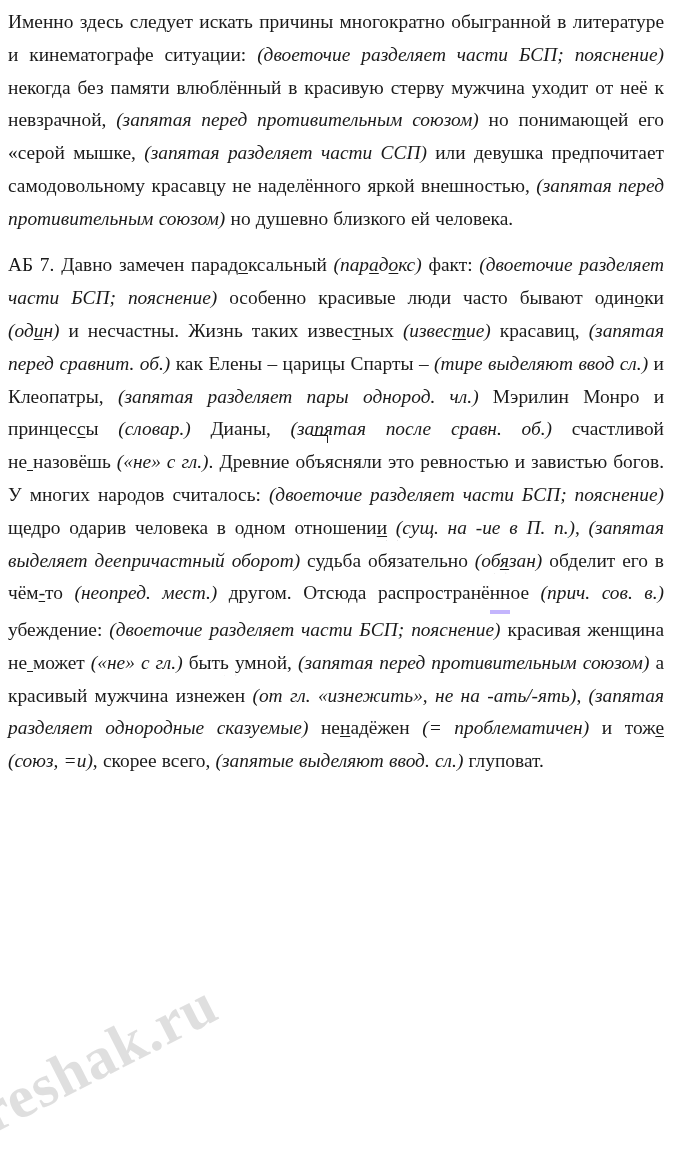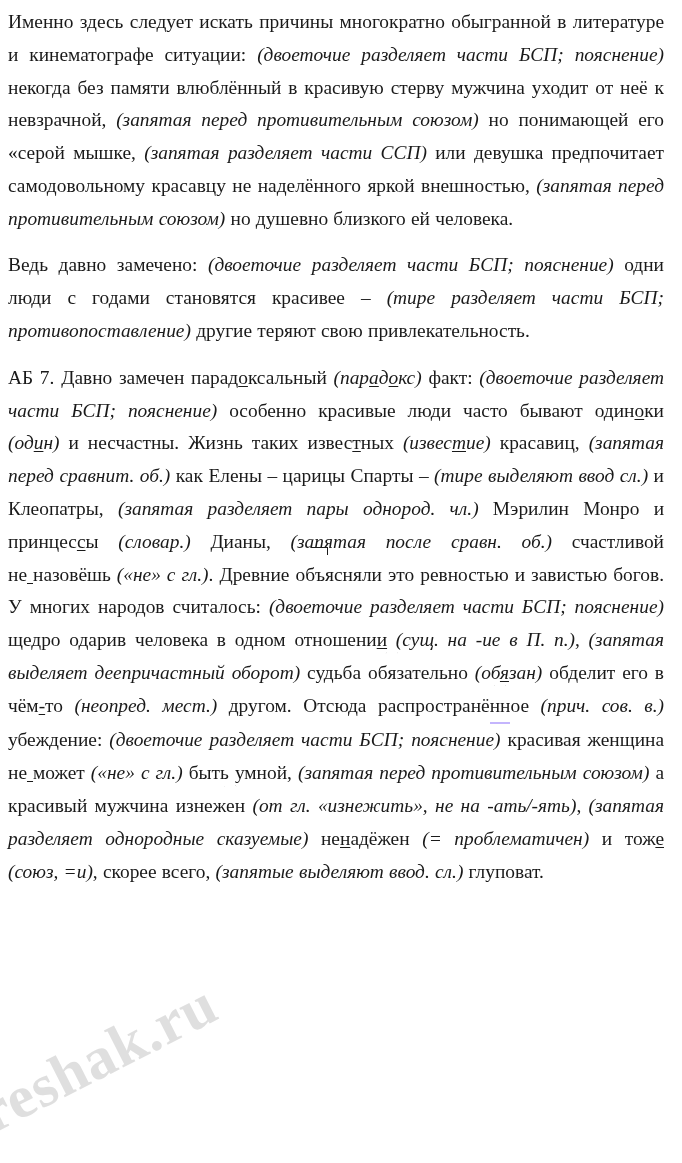--- a/index.html
+++ b/index.html
@@ -34,21 +34,21 @@
     margin-bottom: 0;
   }
   .it {
     font-style: italic;
   }
   .u {
     text-decoration: underline;
     text-underline-offset: 2px;
   }
   .uu {
-    border-bottom: 2px solid #c4b5fd;
+    border-bottom: 4px solid #c4b5fd;
     padding-bottom: 0px;
   }
   
   .caret {
     position: relative;
     display: inline-block;
   }
   .caret::before {
     content: "";
     position: absolute;
@@ -97,19 +97,18 @@
     z-index: 5;
   }
 </style>
 </head>
 <body>
 
 <div class="page">
 
   <p class="para">Именно здесь следует искать причины многократно обыгранной в литературе и кинематографе ситуации: <span class="it">(двоеточие разделяет части БСП; пояснение)</span> некогда без памяти влюблённый в красивую стерву мужчина уходит от неё к невзрачной, <span class="it">(запятая перед противительным союзом)</span> но понимающей его «серой мышке, <span class="it">(запятая разделяет части ССП)</span> или девушка предпочитает самодовольному красавцу не наделённого яркой внешностью, <span class="it">(запятая перед противительным союзом)</span> но душевно близкого ей человека.</p>
 
-  <p class="para">Ведь давно замечено: <span class="it">(двоеточие разделяет части БСП; пояснение)</span> одни люди с годами становятся красивее – <span class="it">(тире разделяет части БСП; противопоставление)</span> другие теряют свою привлекательность.</p>
 
   <p class="para"><span>АБ 7.</span> Давно замечен парад<span class="u">о</span>ксальный <span class="it">(пар<span class="u">а</span>д<span class="u">о</span>кс)</span> факт: <span class="it">(двоеточие разделяет части БСП; пояснение)</span> особенно красивые люди часто бывают один<span class="u">о</span>ки <span class="it">(од<span class="u">и</span>н)</span> и несчастны. Жизнь таких извес<span class="u">т</span>ных <span class="it">(извес<span class="u">т</span>ие)</span> красавиц, <span class="it">(запятая перед сравнит. об.)</span> как Елены – царицы Спарты – <span class="it">(тире выделяют ввод сл.)</span> и Клеопатры, <span class="it">(запятая разделяет пары однород. чл.)</span> Мэрилин Монро и принцес<span class="u">с</span>ы <span class="it">(словар.)</span> Дианы, <span class="it">(запятая после сравн. об.)</span> счастливой не<span class="u">&nbsp;</span>назовёшь <span class="it">(«не» с гл.)</span>. Древние об<span class="bracket">ъ</span>ясняли это ревностью и завистью богов. У многих народов считалось: <span class="it">(двоеточие разделяет части БСП; пояснение)</span> щедро одарив человека в одном отношени<span class="u">и</span> <span class="it">(сущ. на -ие в П. п.)</span>, <span class="it">(запятая выделяет деепричастный оборот)</span> судьба об<span class="caret">я</span>зательно <span class="it">(об<span class="u">я</span>зан)</span> обделит его в чём<span class="u">-</span>то <span class="it">(неопред. мест.)</span> другом. Отсюда распространё<span class="caret uu">нн</span>ое <span class="it">(прич. сов. в.)</span> убеждение: <span class="it">(двоеточие разделяет части БСП; пояснение)</span> красивая женщина не<span class="u">&nbsp;</span>может <span class="it">(«не» с гл.)</span> быть умной, <span class="it">(запятая перед противительным союзом)</span> а красивый мужчина изнеж<span class="caret">е</span>н <span class="it">(от гл. «изнежить», не на -ать/-ять)</span>, <span class="it">(запятая разделяет однородные сказуемые)</span> не<span class="u">н</span>адёжен <span class="it">(= проблематичен)</span> и тож<span class="u">е</span> <span class="it">(союз, =и)</span>, скорее всего, <span class="it">(запятые выделяют ввод. сл.)</span> глуповат.</p>
 
 
   <div class="watermark">reshak.ru</div>
 </div>
 
 </body></html>

